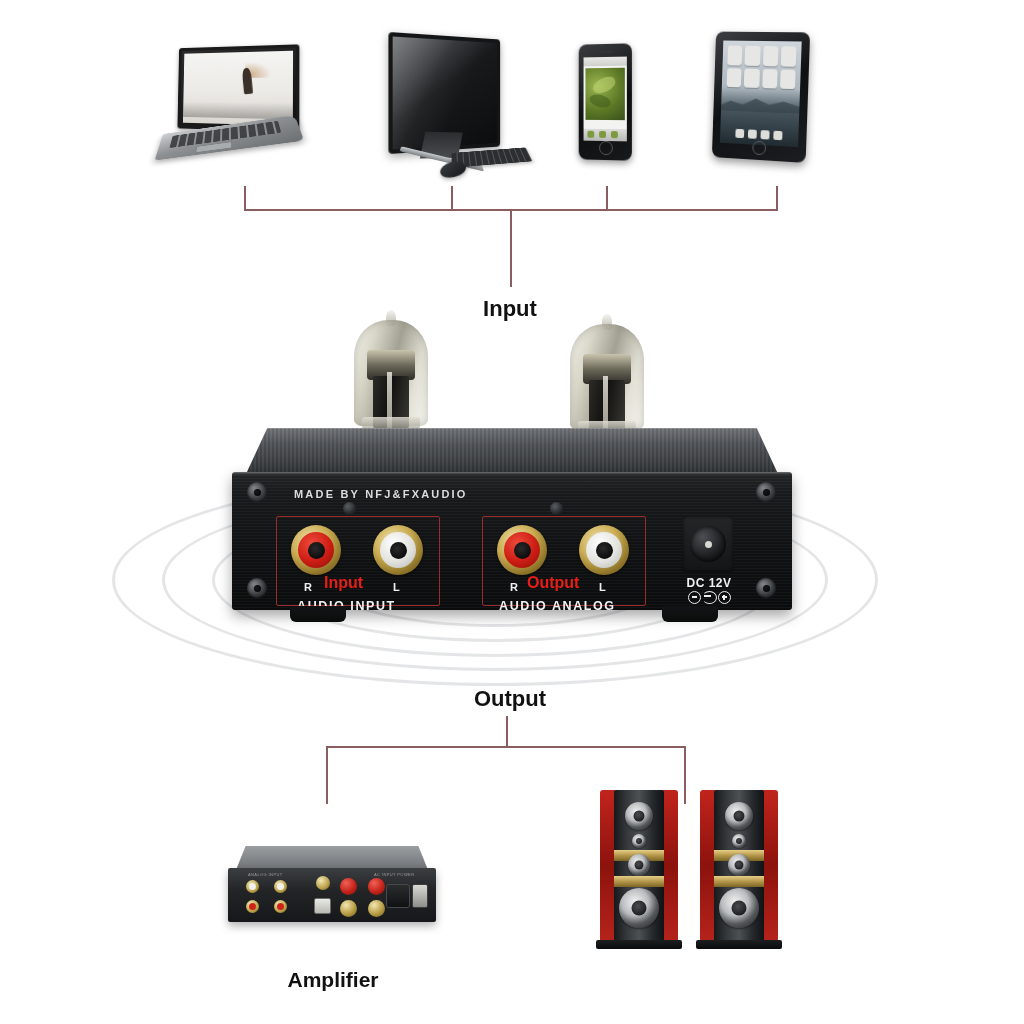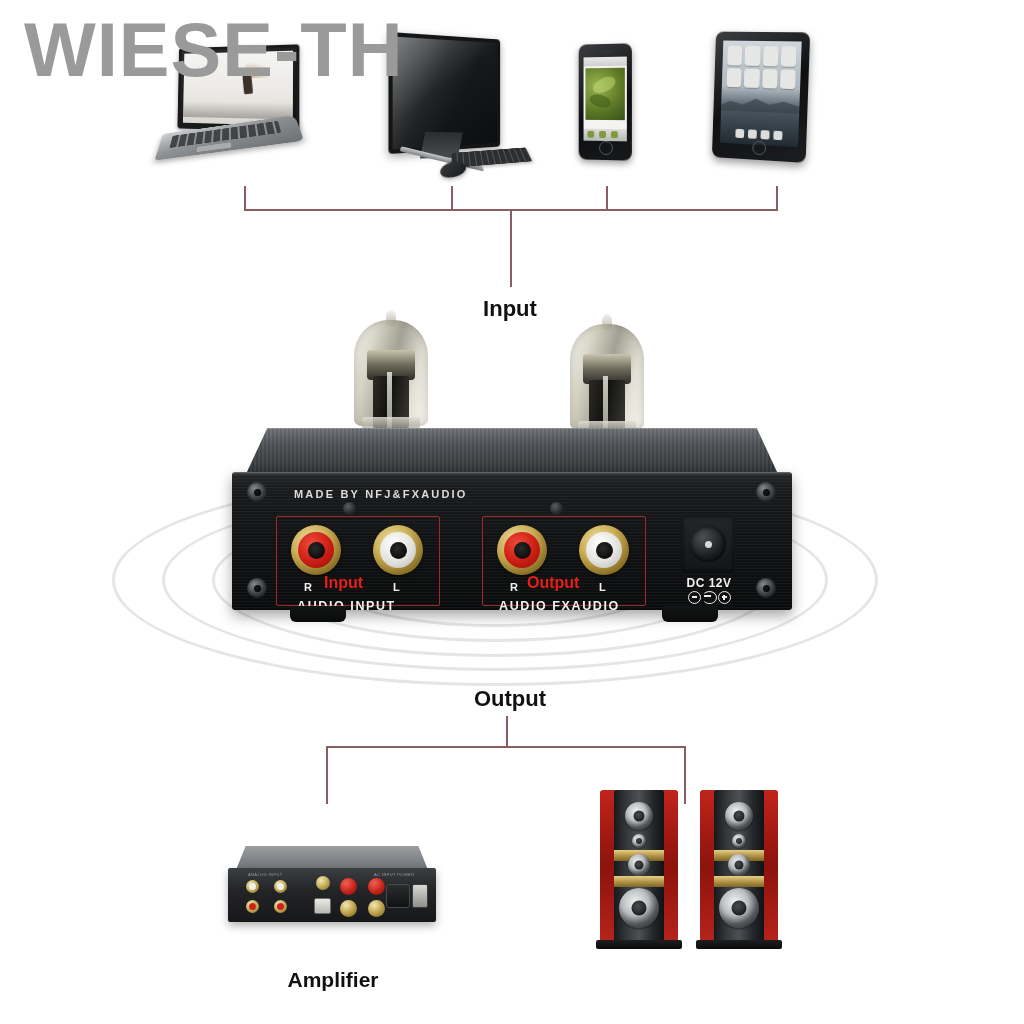--- a/index.html
+++ b/index.html
@@ -605,21 +605,21 @@
           </div>
         </div>
         <div class="rca" style="left:96px;top:8px;">
           <div class="rca-inner white">
             <div class="rca-hole"></div>
           </div>
         </div>
         <div class="chan" style="left:27px;top:64px;">R</div>
         <div class="redlabel" style="left:44px;top:57px;">Output</div>
         <div class="chan" style="left:116px;top:64px;">L</div>
-        <div class="whitelabel" style="left:16px;top:82px;">AUDIO FXAUDIO</div>
+        <div class="whitelabel" style="left:16px;top:82px;">AUDIO ANALOG</div>
       </div>
 
       <div class="dcplate">
         <div class="dcjack">
           <div class="dcpin"></div>
         </div>
       </div>
       <div class="dctext">DC 12V</div>
       <div class="polarity">
         <div class="pol-c">
@@ -711,15 +711,14 @@
         </div>
         <div class="spk-gold" style="top:86px;"></div>
         <div class="driver" style="left:5px;top:98px;width:40px;height:40px;">
           <i style="width:15px;height:15px;"></i>
         </div>
       </div>
       <div class="spk-base"></div>
     </div>
   </div>
 
-  <div class="watermark">WIESE-TH</div>
 
 </div>
 
 </body></html>

